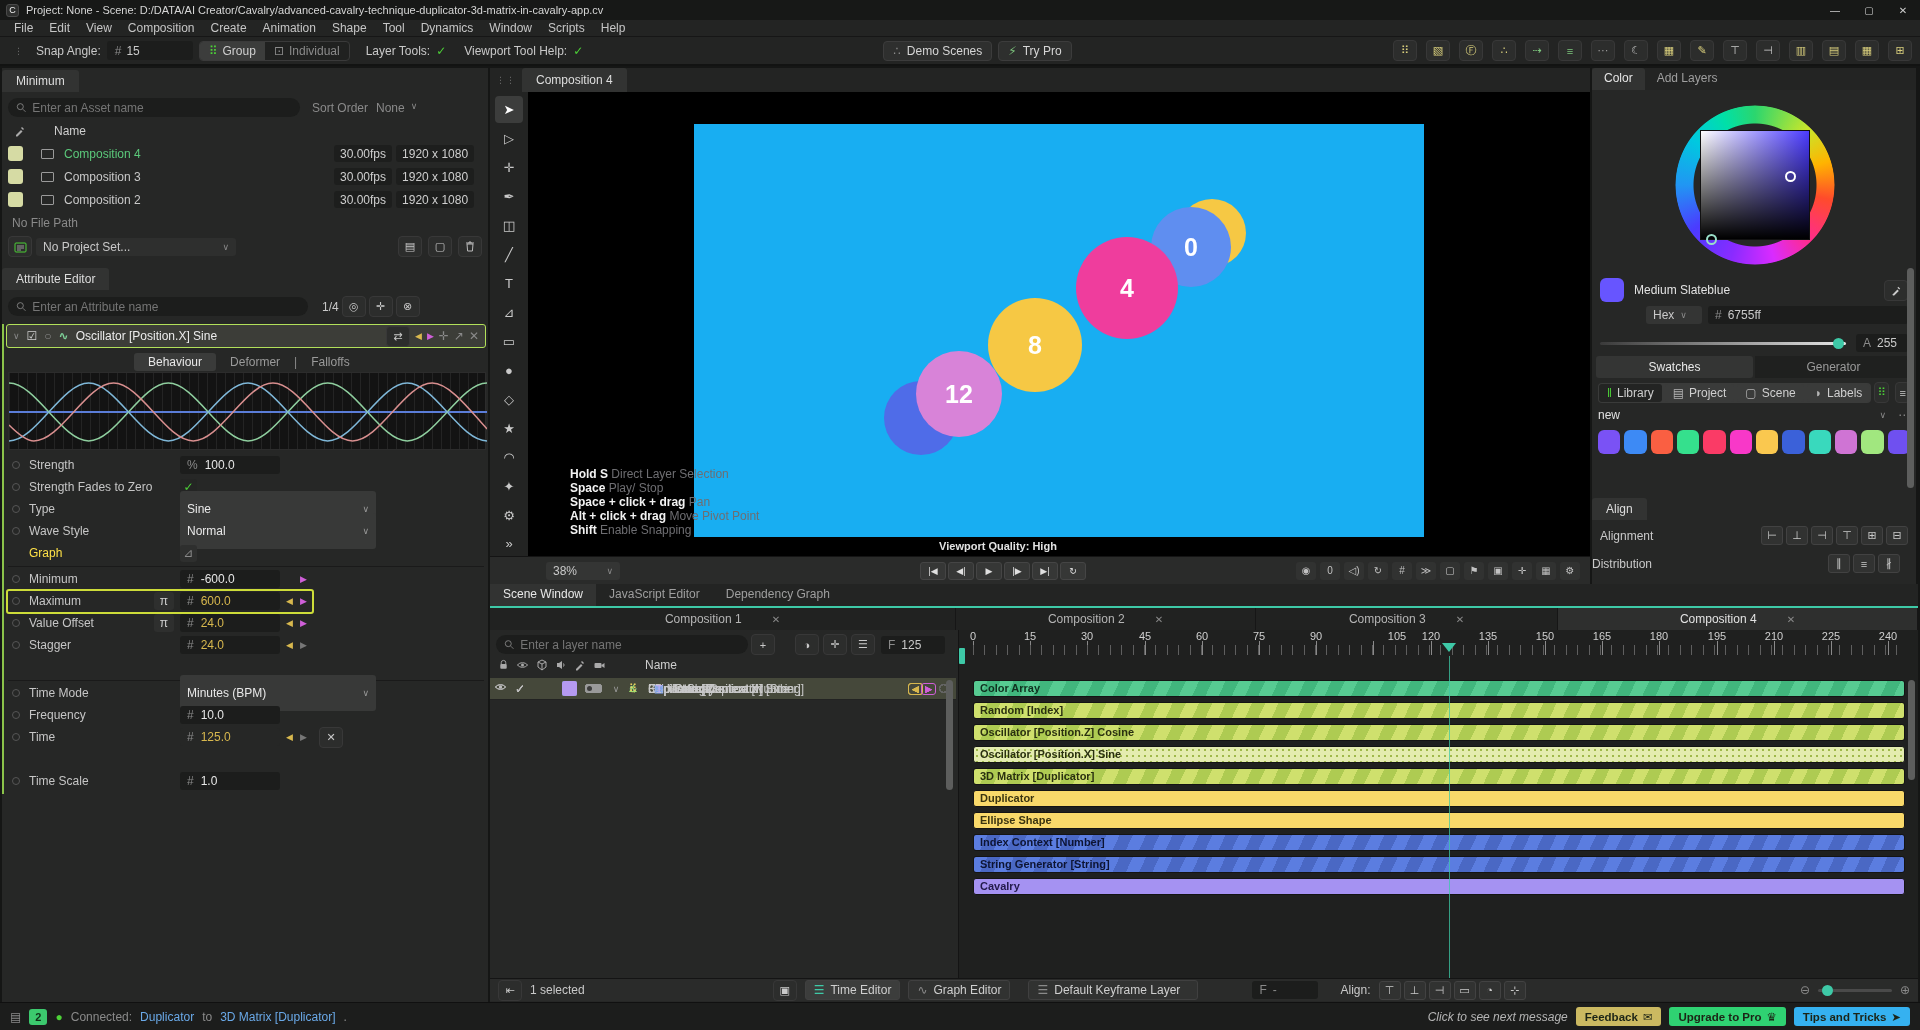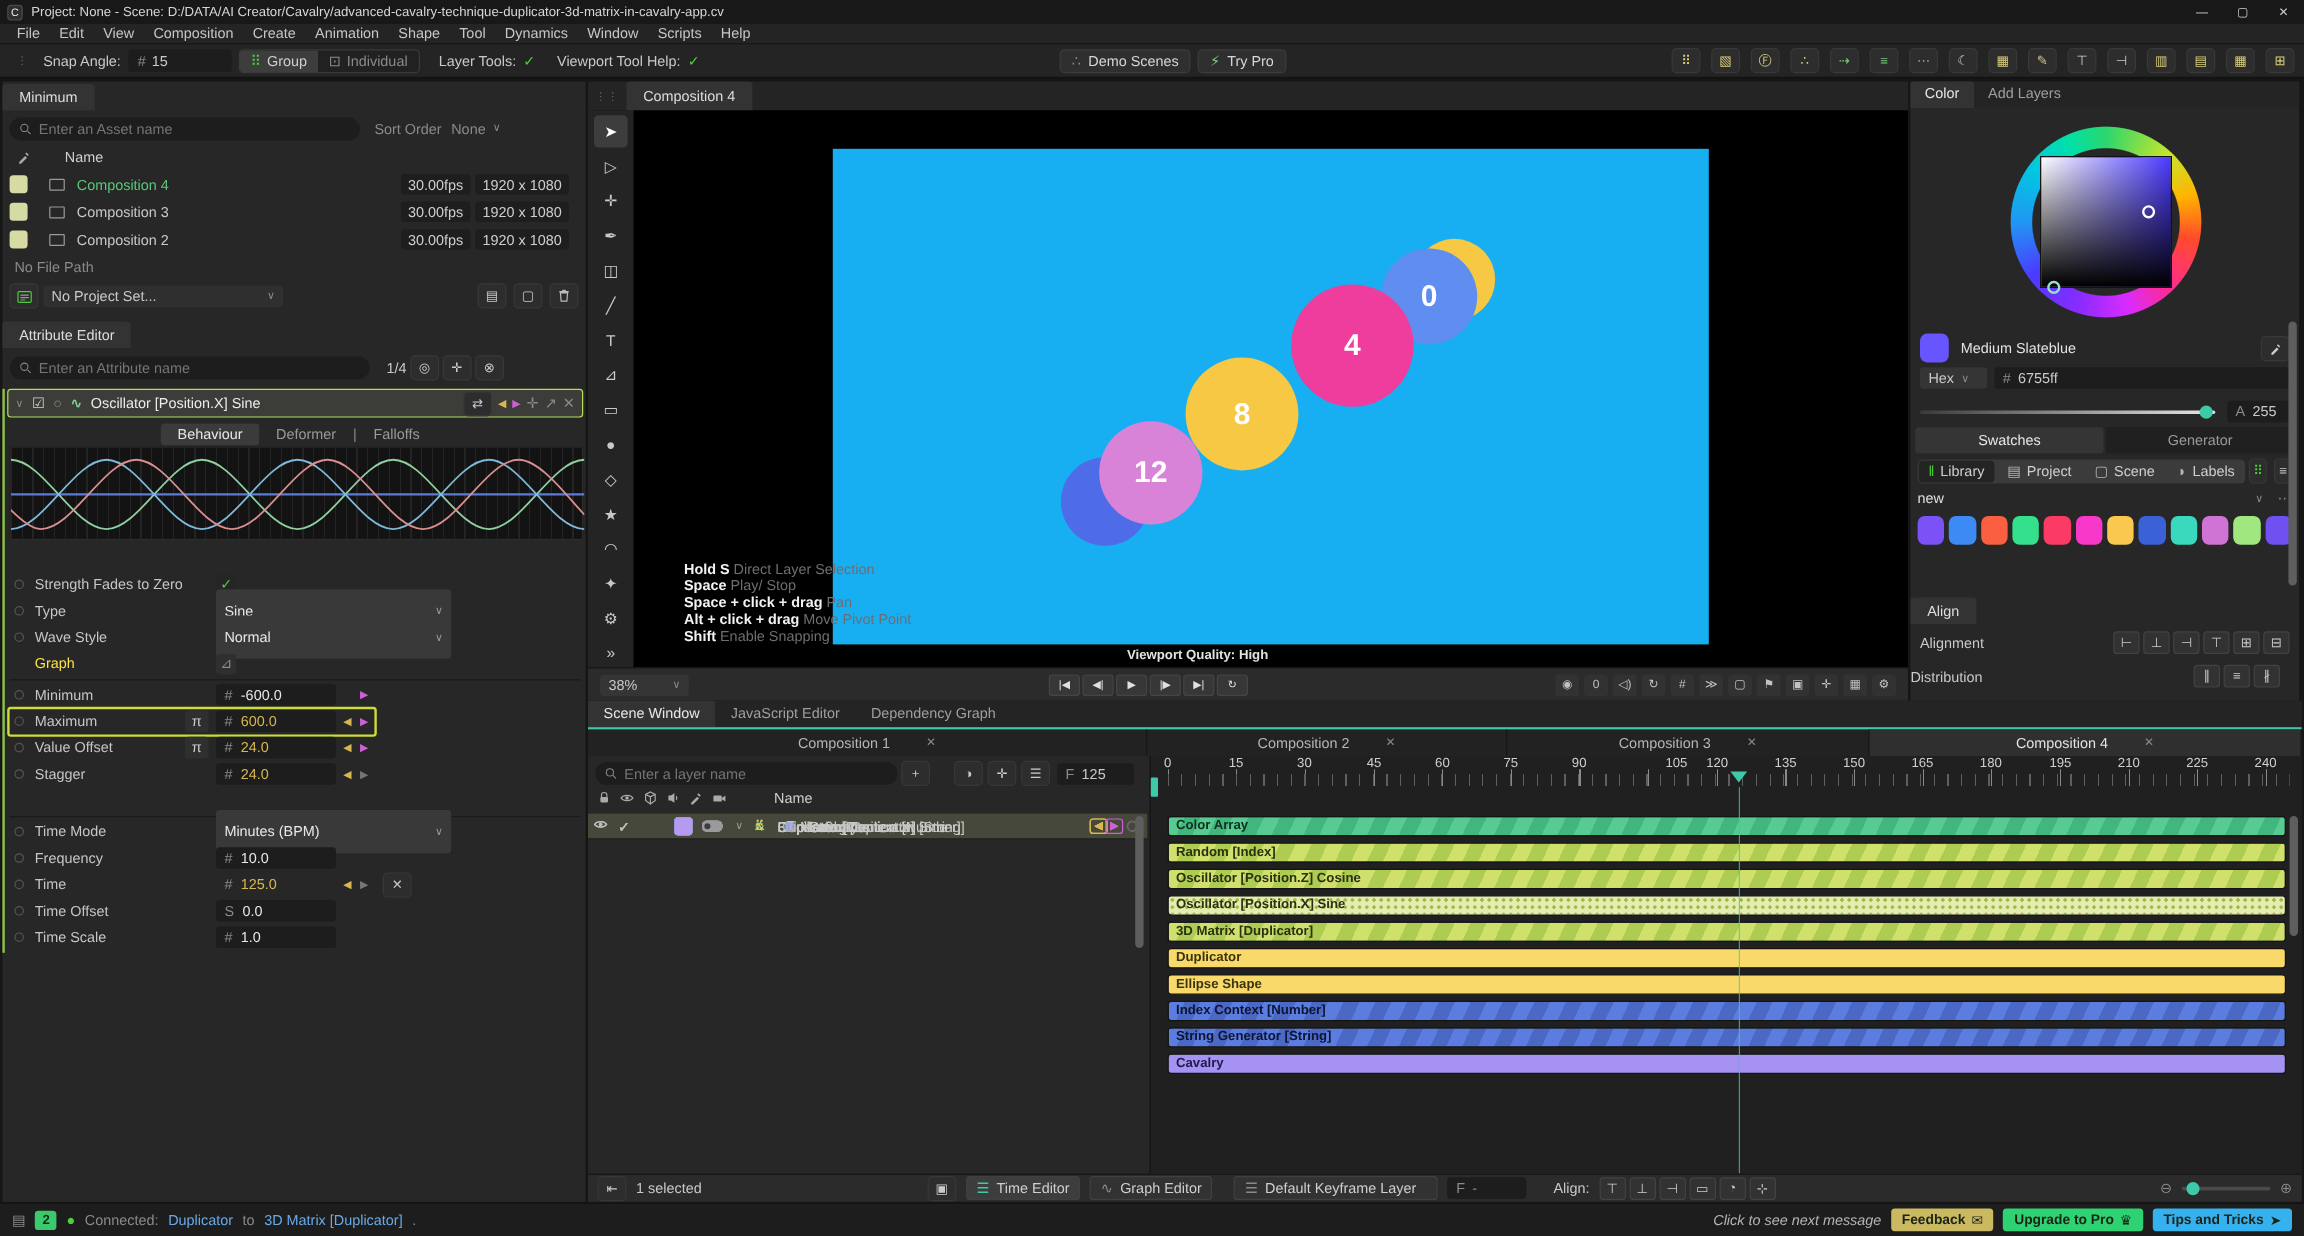--- a/index.html
+++ b/index.html
@@ -31,21 +31,21 @@
   .chk{color:var(--green);font-weight:bold;}
   .tbtn{background:#2e2f2e;border:1px solid #3c3c3c;border-radius:4px;padding:2px 9px;display:flex;gap:6px;align-items:center;color:#d6d6d6;}
   .iconbtn{width:24px;height:21px;border-radius:4px;background:#2c2d2c;border:1px solid #383838;display:flex;align-items:center;justify-content:center;font-size:11px;margin-left:3px;}
   
   .panel{background:#262726;position:absolute;}
   .ptab{background:var(--bg4);display:inline-flex;align-items:center;height:22px;padding:0 14px;border-radius:3px 3px 0 0;color:#dedede;}
   .search{background:var(--inp);border-radius:10px;height:19px;display:flex;align-items:center;padding:0 8px;gap:6px;}
   .search input{background:transparent;border:none;outline:none;color:#cfcfcf;font-size:12px;width:100%;}
   .search input::placeholder{color:#757575;}
   .srow{position:absolute;display:flex;align-items:center;}
-  .valbox{background:var(--inp);border-radius:3px;height:18px;display:flex;align-items:center;padding:0 7px;gap:6px;}
+  .valbox{background:var(--inp);border-radius:3px;height:18px;display:flex;align-items:center;padding:0 7px;gap:6px;margin-left:46px;}
   
   .arowi{height:23px;display:flex;align-items:center;}
   .aswatch{width:15px;height:15px;border-radius:3px;margin-left:6px;}
   .boardico{width:13px;height:10px;border:1px solid #9a9a9a;border-radius:1px;margin-left:18px;}
   .aname{margin-left:10px;width:190px;}
   .sel-green{color:#5bc87a;}
   .metabox{background:#1d1e1d;border-radius:3px;height:17px;display:flex;align-items:center;padding:0 6px;margin-left:4px;color:#cfcfcf;}
   
   .attrblock{border-left:2px solid #8bc34a;}
   .oschead{background:#3c3d38;border:1px solid #b2e05a;border-radius:3px;height:24px;display:flex;align-items:center;padding:0 6px;gap:7px;}
@@ -373,20 +373,28 @@
       </div>
       <div class="graphwrap abs" style="left:4px;top:48px;width:478px;height:78px">
         <svg width="478" height="78" viewBox="0 0 480 78">
           <path d="M0,39 L480,39" stroke="#5b7dd8" stroke-width="2" fill="none"></path>
           <path d="M0,10 C27,10 53,68 80,68 C107,68 133,10 160,10 C187,10 213,68 240,68 C267,68 293,10 320,10 C347,10 373,68 400,68 C427,68 453,10 480,10" stroke="#8fcf9f" stroke-width="1.5" fill="none"></path>
           <path d="M0,68 C27,68 53,10 80,10 C107,10 133,68 160,68 C187,68 213,10 240,10 C267,10 293,68 320,68 C347,68 373,10 400,10 C427,10 453,68 480,68" stroke="#7fb8d9" stroke-width="1.5" fill="none"></path>
           <path d="M0,52 C8,60 18,68 25,68 C52,68 78,10 105,10 C132,10 158,68 185,68 C212,68 238,10 265,10 C292,10 318,68 345,68 C372,68 398,10 425,10 C443,10 465,40 480,56" stroke="#d98f8f" stroke-width="1.5" fill="none"></path>
         </svg>
       </div>
 
+      <div class="arow" style="top:130px">
+        <span class="acirc"></span>
+          <span class="albl">Strength</span>
+        <span class="afield">
+            <span class="dimt">%</span>
+            <span class="vw">100.0</span>
+          </span>
+      </div>
       <div class="arow" style="top:152px">
         <span class="acirc"></span>
           <span class="albl">Strength Fades to Zero</span>
         <span class="ckbox">
             <span class="chk">✓</span>
           </span>
       </div>
       <div class="arow" style="top:174px">
         <span class="acirc"></span>
           <span class="albl">Type</span>
@@ -472,28 +480,20 @@
       <div class="arow" style="top:402px">
         <span class="acirc"></span>
           <span class="albl">Time</span>
         <span class="afield" style="background:#262726">
             <span class="dimt">#</span>
             <span class="vy">125.0</span>
           </span>
         <span class="kfl" style="color:var(--yellow)">◀</span>
         <span class="kfr" style="color:#777">▶</span>
         <span style="position:absolute;left:312px" class="iconbtn">✕</span>
-      </div>
-      <div class="arow" style="top:424px">
-        <span class="acirc"></span>
-          <span class="albl">Time Offset</span>
-        <span class="afield">
-            <span class="dimt">S</span>
-            <span class="vw">0.0</span>
-          </span>
       </div>
       <div class="arow" style="top:446px">
         <span class="acirc"></span>
           <span class="albl">Time Scale</span>
         <span class="afield">
             <span class="dimt">#</span>
             <span class="vw">1.0</span>
           </span>
       </div>
     </div>

